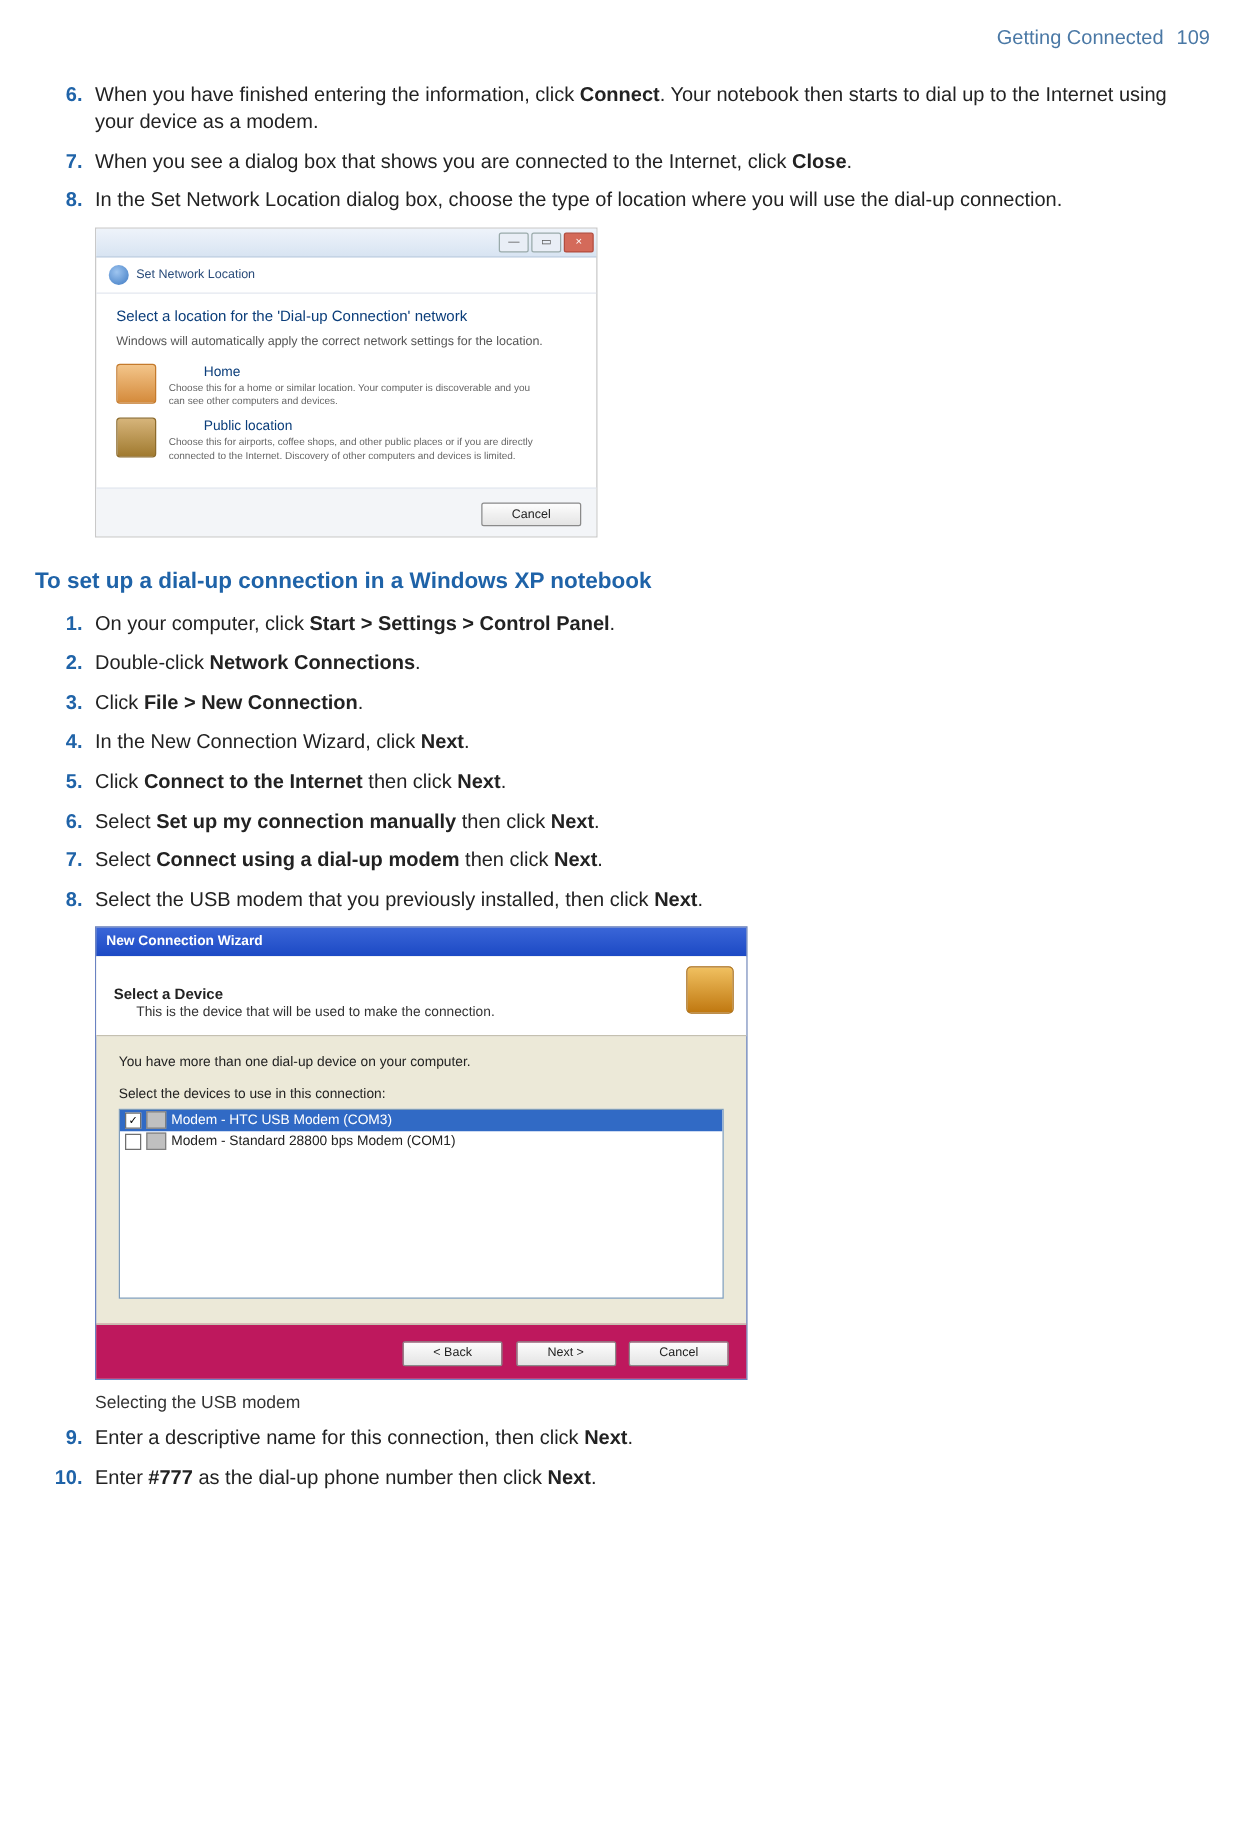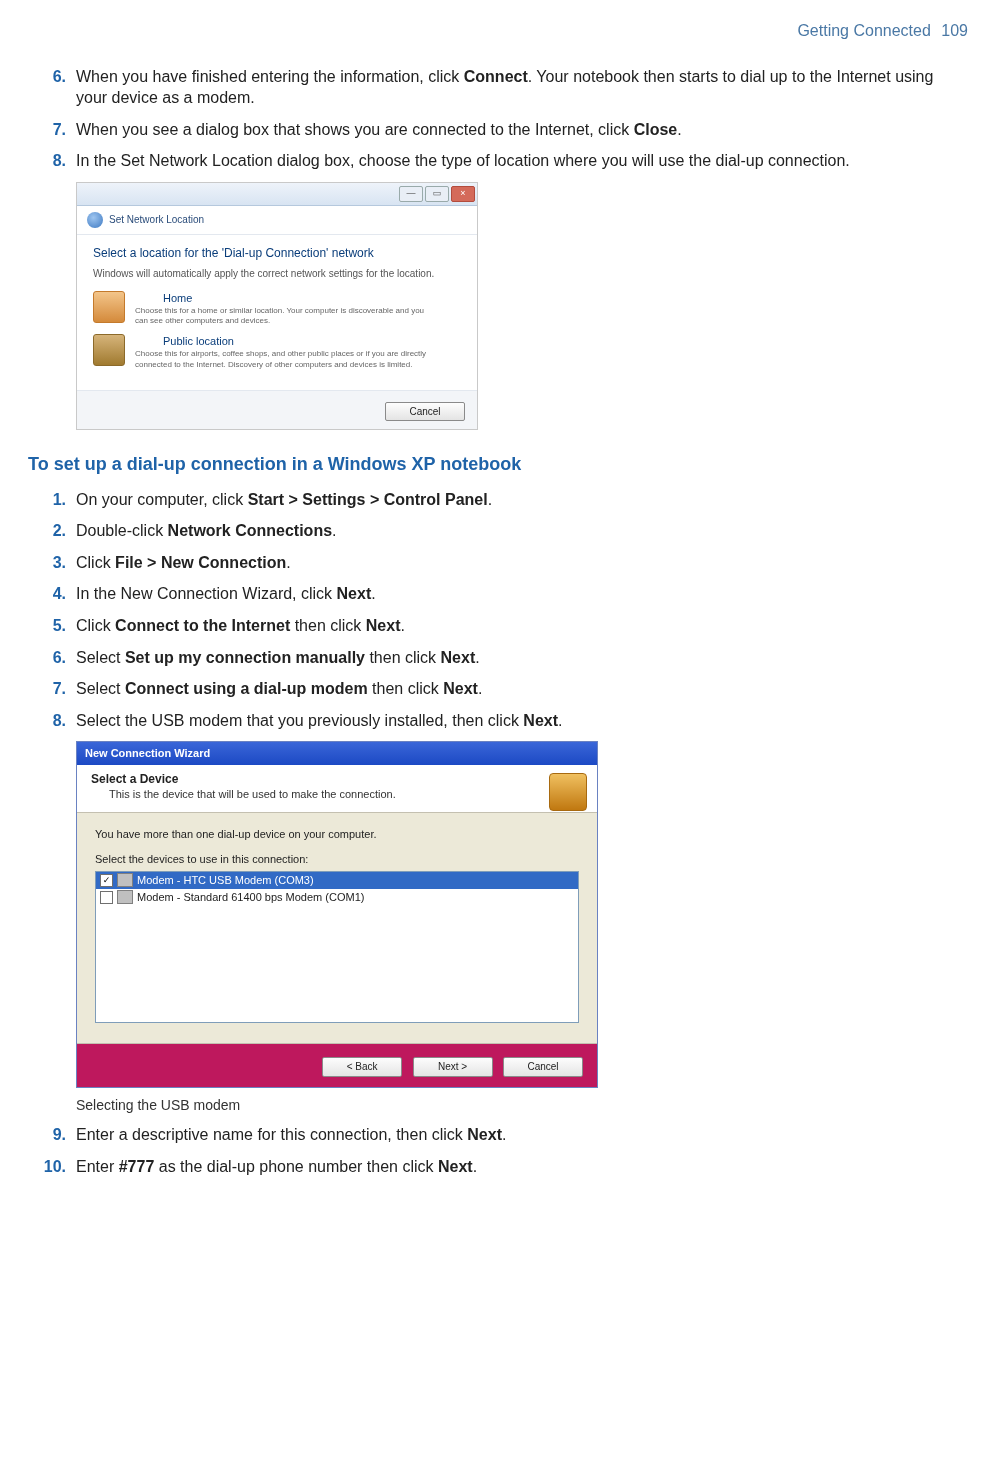--- a/index.html
+++ b/index.html
@@ -110,21 +110,21 @@
     margin: 8px 0 8px 0;
     font-family: Tahoma, Arial, sans-serif;
     background: #ece9d8;
   }
   .shot2 .titlebar {
     background: linear-gradient(#3a66d8, #1c49c4);
     color: #fff; font-weight: 700; font-size: 11px;
     padding: 4px 8px;
   }
   .shot2 .header {
-    background: #fff; padding: 6px 60px 10px 14px; position: relative;
+    background: #fff; padding: 22px 60px 10px 14px; position: relative;
     border-bottom: 1px solid #c4c0b0;
   }
   .shot2 .header .t1 { font-weight: 700; font-size: 12px; }
   .shot2 .header .t2 { font-size: 11px; color: #333; margin-left: 18px; }
   .shot2 .header .hicon {
     position: absolute; right: 10px; top: 8px; width: 36px; height: 36px;
     background: linear-gradient(#f0c060, #c07810); border: 1px solid #a86a10;
     border-radius: 4px;
   }
   .shot2 .body { padding: 14px 18px 20px 18px; font-size: 11px; color: #222; }
@@ -231,21 +231,21 @@
     <div class="lbl">Select the devices to use in this connection:</div>
     <div class="listbox" id="shot2list">
           <div class="row sel">
             <span class="cb">✓</span>
             <span class="mi"></span>
             <span>Modem - HTC USB Modem (COM3)</span>
           </div>
           <div class="row">
             <span class="cb"></span>
             <span class="mi"></span>
-            <span>Modem - Standard 61400 bps Modem (COM1)</span>
+            <span>Modem - Standard 28800 bps Modem (COM1)</span>
           </div>
         </div>
   </div>
   <div class="btnbar">
     <span class="btn">&lt; Back</span>
     <span class="btn">Next &gt;</span>
     <span class="btn">Cancel</span>
   </div>
 </div>
 <div class="caption">Selecting the USB modem</div>

